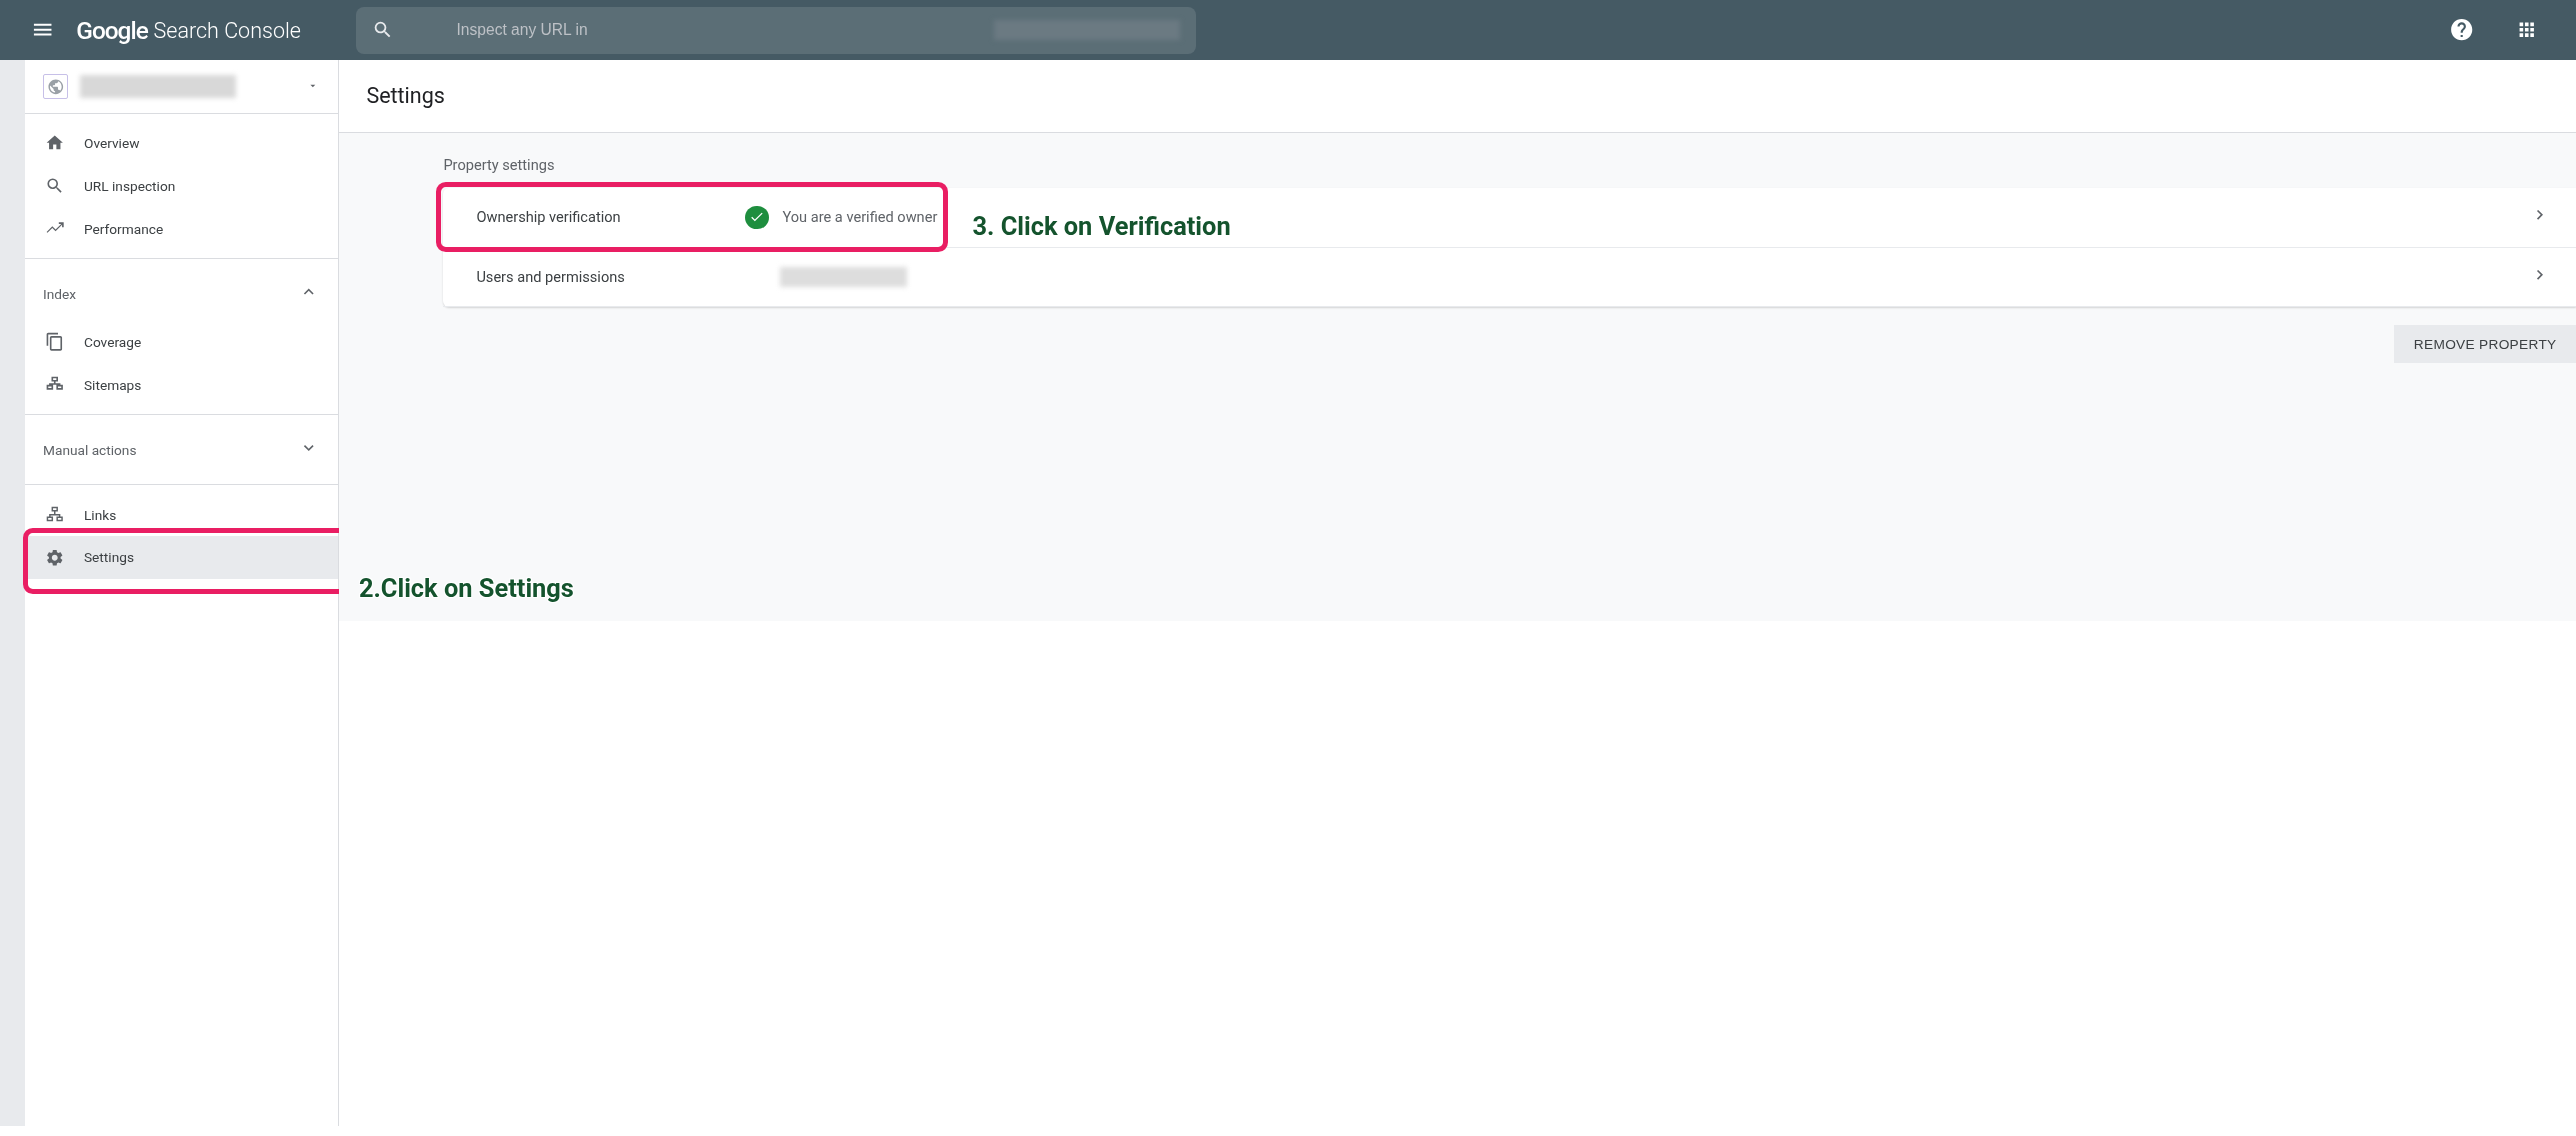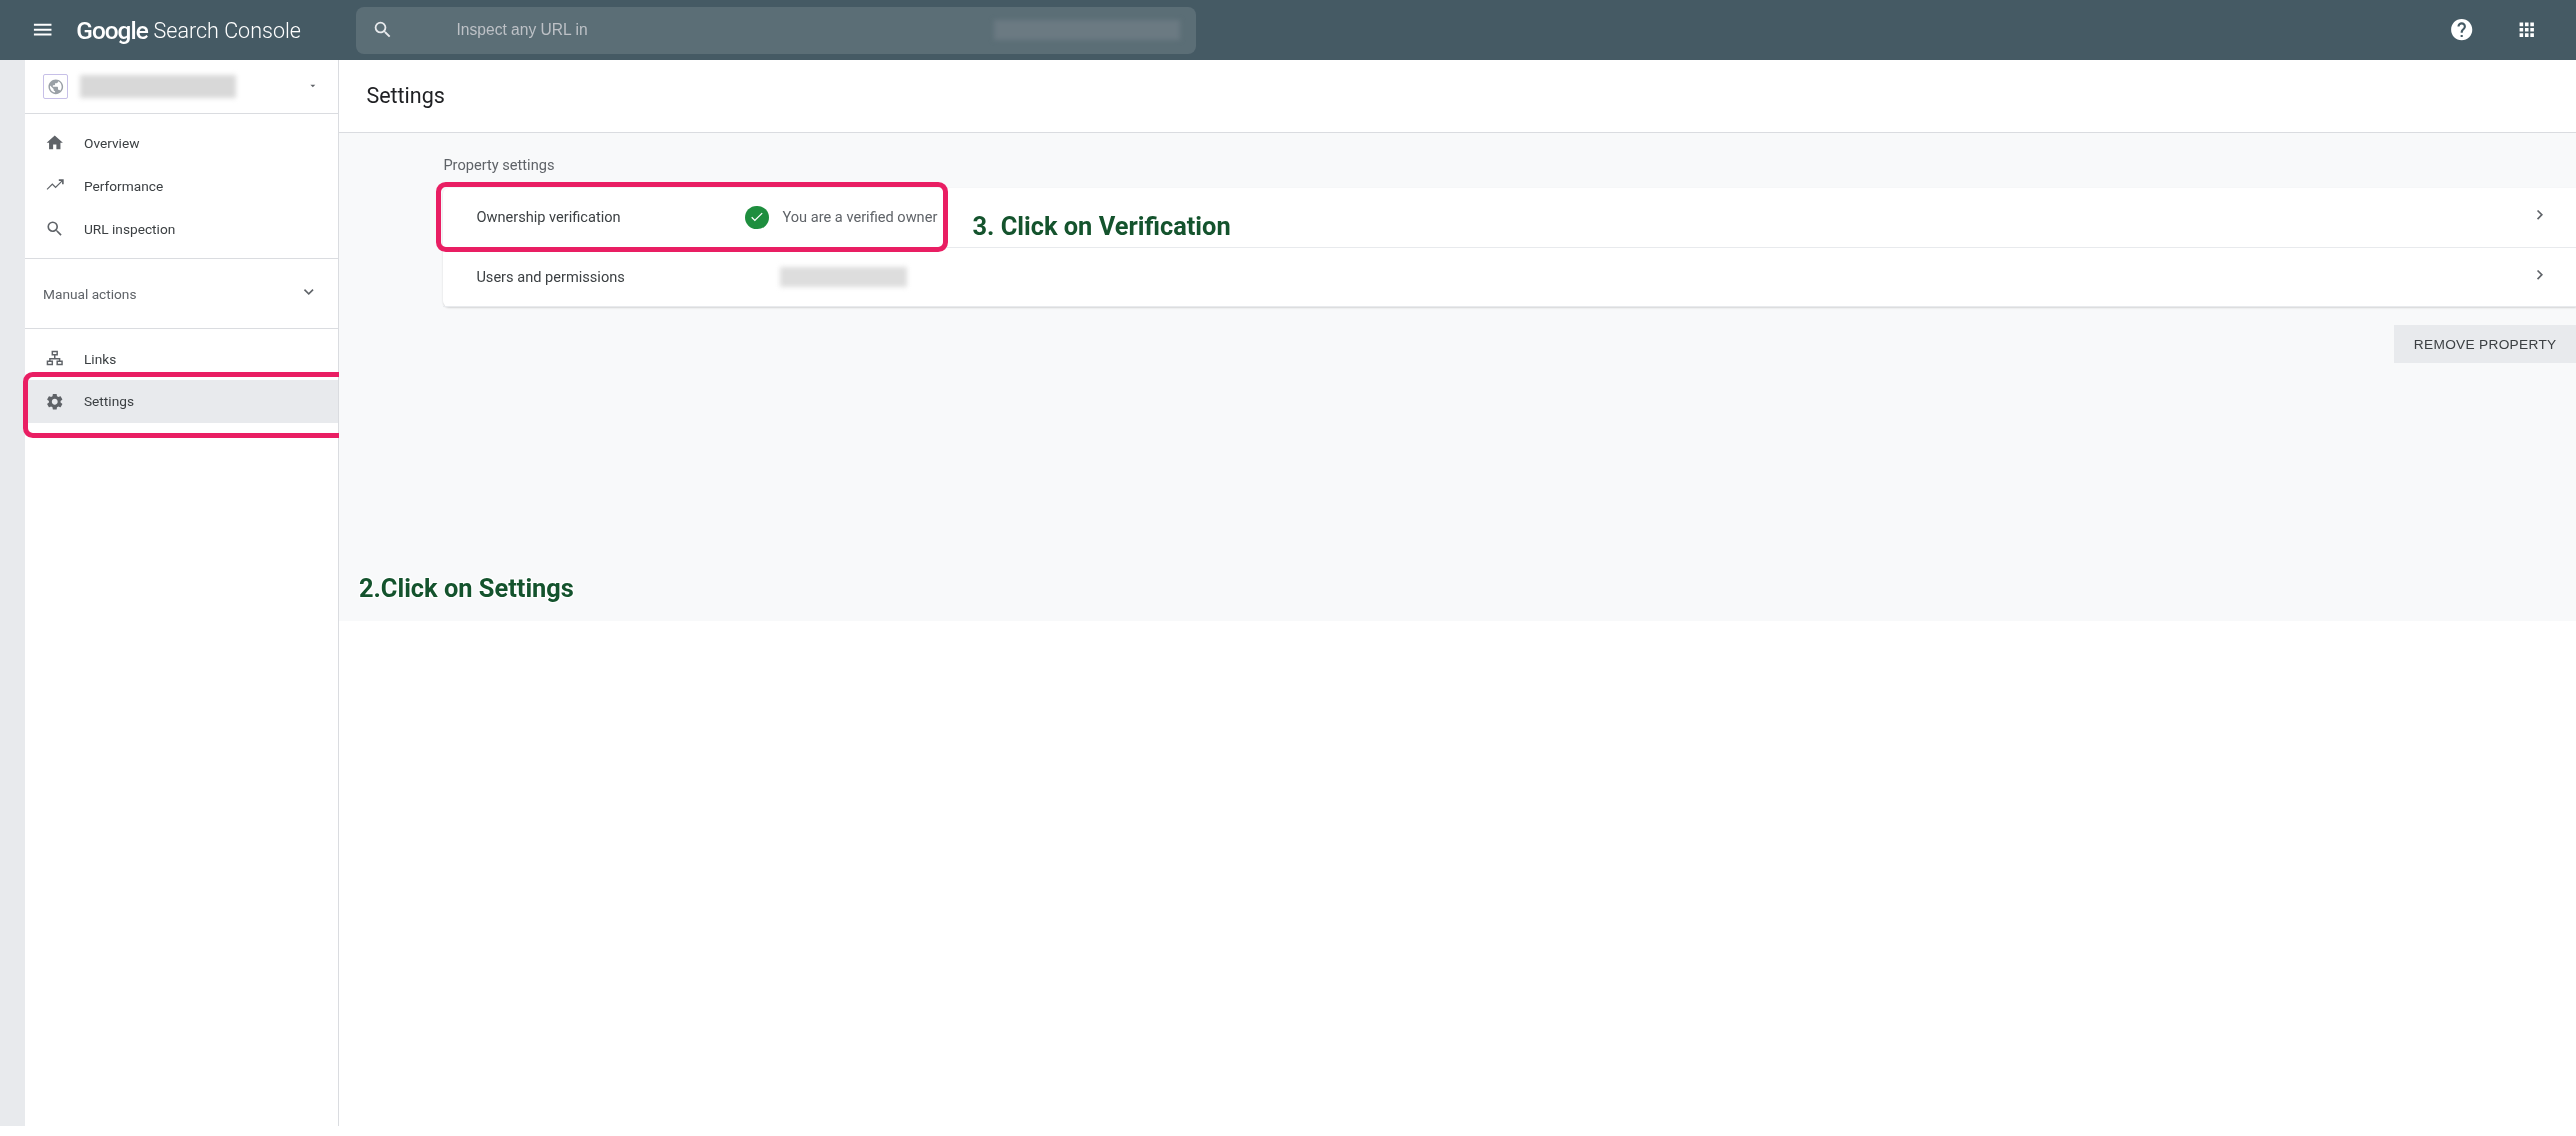--- a/index.html
+++ b/index.html
@@ -195,35 +195,59 @@
         <span class="nav-icon">
             <svg width="19.5" height="19.5" viewBox="0 0 24 24">
               <path d="M10 20v-6h4v6h5v-8h3L12 3 2 12h3v8z"></path>
             </svg>
           </span>
         <span>Overview</span>
       </div>
       <div class="nav-item">
         <span class="nav-icon">
             <svg width="19.5" height="19.5" viewBox="0 0 24 24">
+              <path d="M15.5 14h-.79l-.28-.27A6.471 6.471 0 0016 9.5 6.5 6.5 0 109.5 16c1.61 0 3.09-.59 4.23-1.57l.27.28v.79l5 4.99L20.49 19l-4.99-5zm-6 0C7.01 14 5 11.99 5 9.5S7.01 5 9.5 5 14 7.01 14 9.5 11.99 14 9.5 14z"></path>
+            </svg>
+          </span>
+        <span>URL inspection</span>
+      </div>
+      <div class="nav-item">
+        <span class="nav-icon">
+            <svg width="19.5" height="19.5" viewBox="0 0 24 24">
               <path d="M3 17l6-6 4 4 8-8v3h2V4h-6v2h3l-7 7-4-4-7 7z"></path>
             </svg>
           </span>
         <span>Performance</span>
       </div>
-      <div class="nav-item">
-        <span class="nav-icon">
-            <svg width="19.5" height="19.5" viewBox="0 0 24 24">
-              <path d="M15.5 14h-.79l-.28-.27A6.471 6.471 0 0016 9.5 6.5 6.5 0 109.5 16c1.61 0 3.09-.59 4.23-1.57l.27.28v.79l5 4.99L20.49 19l-4.99-5zm-6 0C7.01 14 5 11.99 5 9.5S7.01 5 9.5 5 14 7.01 14 9.5 11.99 14 9.5 14z"></path>
-            </svg>
-          </span>
-        <span>URL inspection</span>
-      </div>
-    </div>
-
+    </div>
+
+    <div class="nav-group">
+      <div class="section-header">
+        <span>Index</span>
+        <span class="chev"><svg viewBox="0 0 24 24">
+              <path d="M12 8l-6 6 1.41 1.41L12 10.83l4.59 4.58L18 14z"></path>
+            </svg></span>
+      </div>
+      <div class="nav-item">
+        <span class="nav-icon">
+            <svg width="19.5" height="19.5" viewBox="0 0 24 24">
+              <path d="M16 1H4c-1.1 0-2 .9-2 2v14h2V3h12V1zm3 4H8c-1.1 0-2 .9-2 2v14c0 1.1.9 2 2 2h11c1.1 0 2-.9 2-2V7c0-1.1-.9-2-2-2zm0 16H8V7h11v14z"></path>
+            </svg>
+          </span>
+        <span>Coverage</span>
+      </div>
+      <div class="nav-item">
+        <span class="nav-icon">
+            <svg width="19.5" height="19.5" viewBox="0 0 24 24">
+              <path d="M9 3h6v4H9zM3 13h6v4H3zM15 13h6v4h-6zM12 7v4M12 11H6v2M12 11h6v2" stroke="#5f6368" stroke-width="2" fill="none"></path>
+            </svg>
+          </span>
+        <span>Sitemaps</span>
+      </div>
+    </div>
 
     <div class="nav-group">
       <div class="section-header">
         <span>Manual actions</span>
         <span class="chev"><svg viewBox="0 0 24 24">
               <path d="M16.59 8.59L12 13.17 7.41 8.59 6 10l6 6 6-6z"></path>
             </svg></span>
       </div>
     </div>
 

